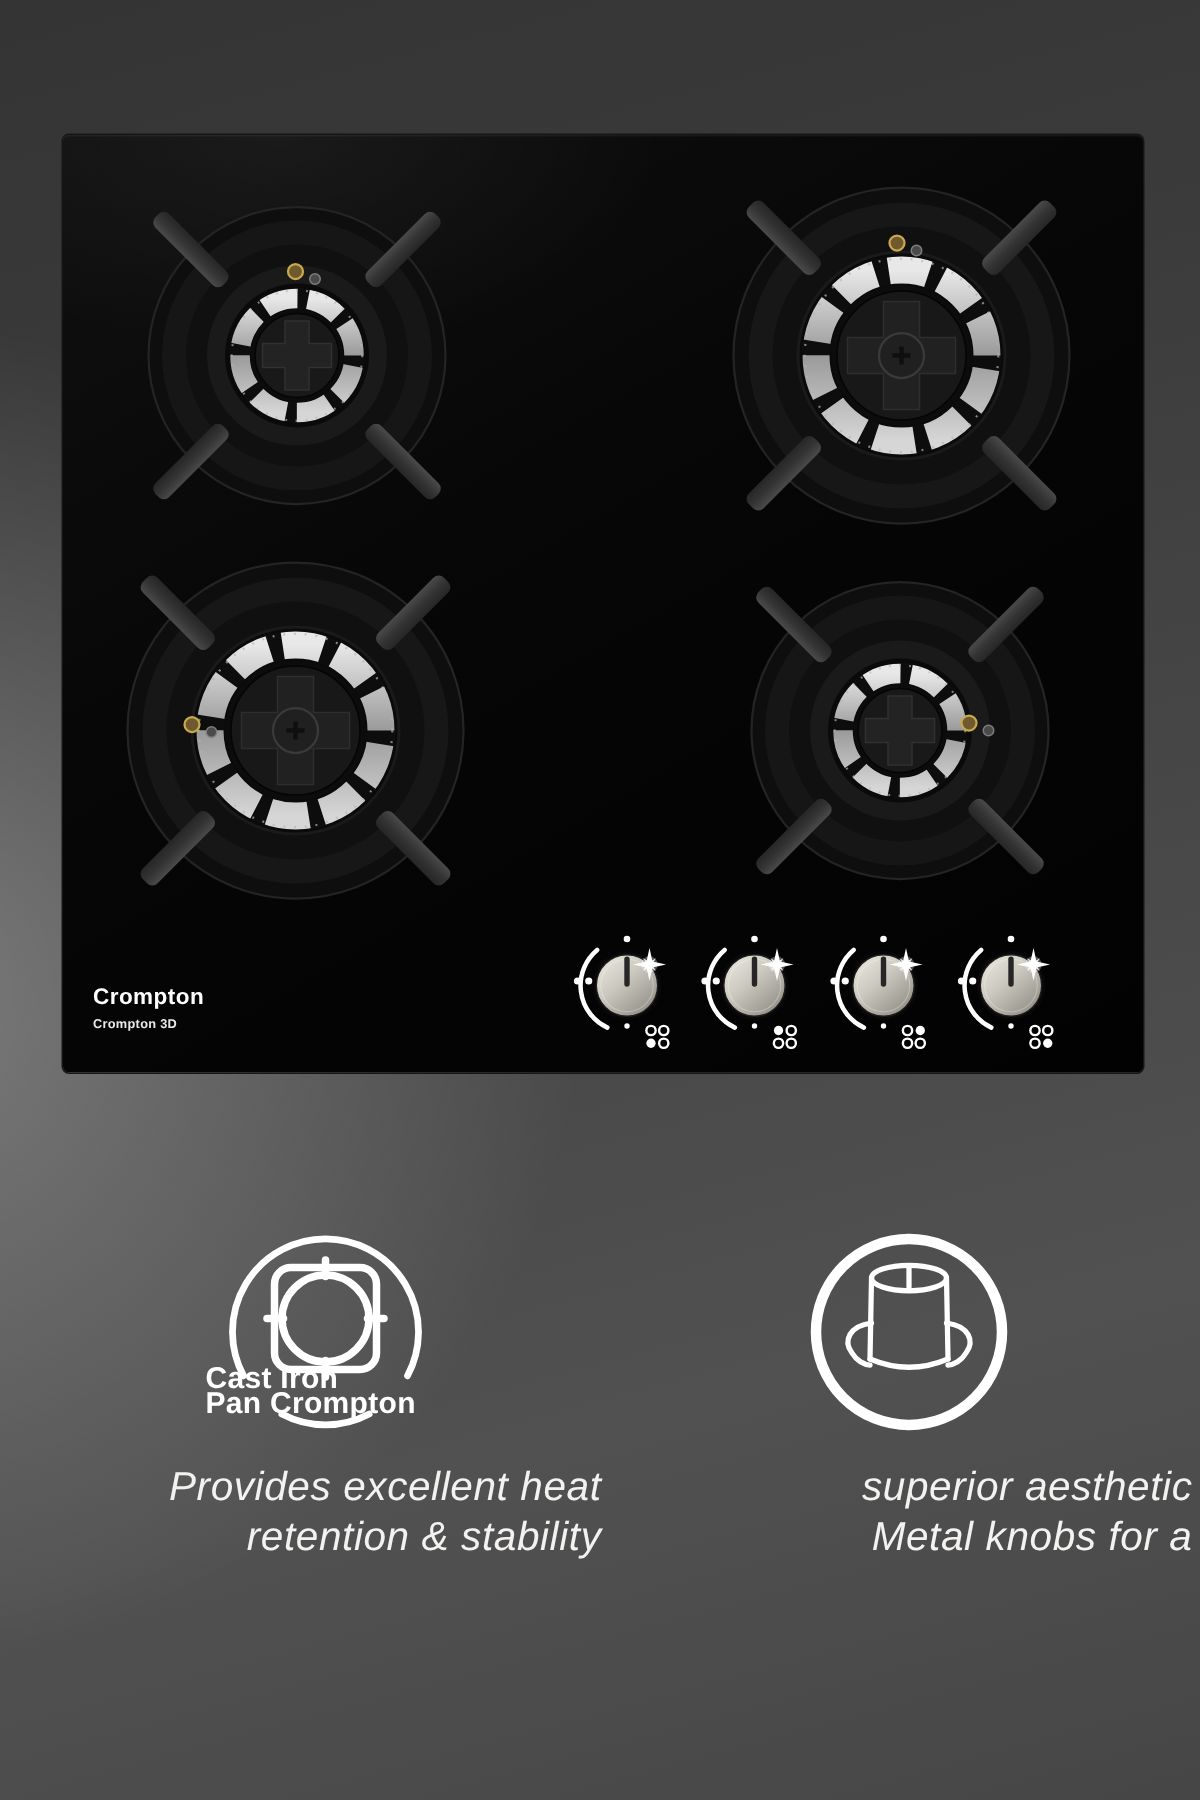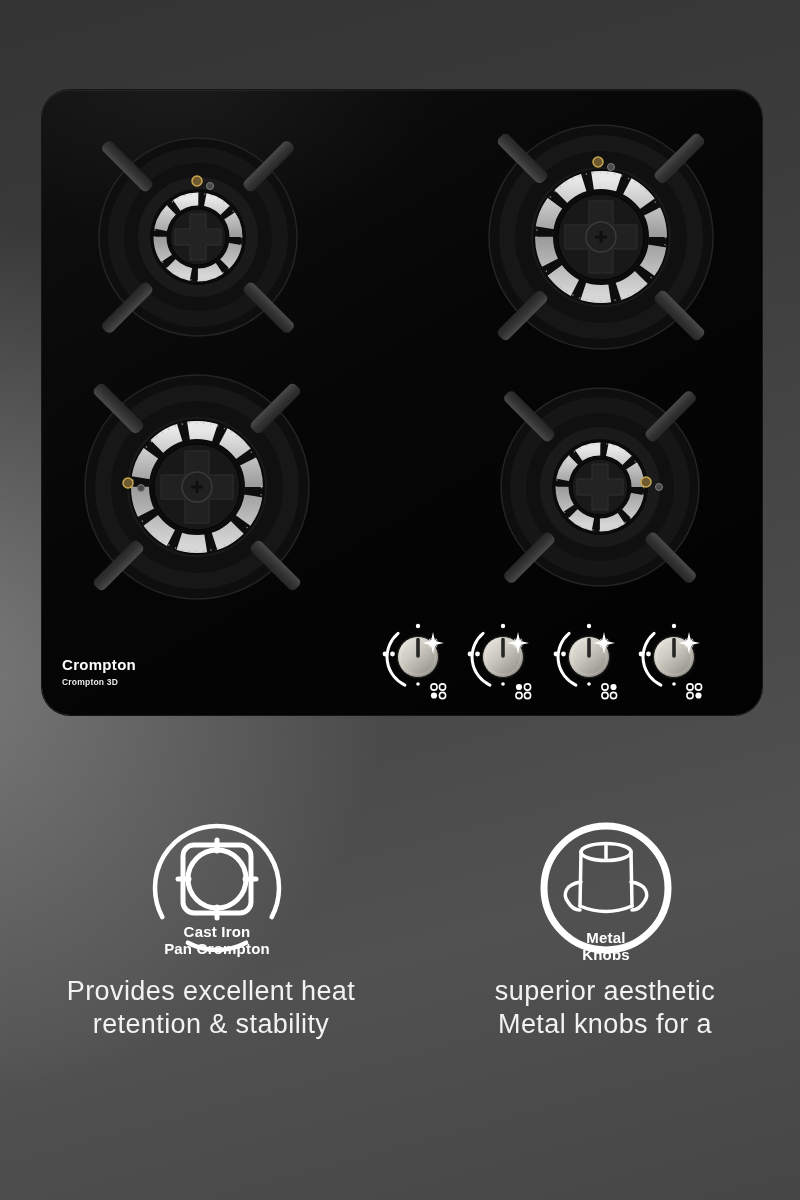--- a/index.html
+++ b/index.html
@@ -4,47 +4,47 @@
 <style>
   html,body{margin:0;padding:0;}
   body{width:800px;height:1200px;font-family:"Liberation Sans",sans-serif;}
   .stage{
     position:relative;width:800px;height:1200px;overflow:hidden;
     background:
       radial-gradient(95% 60% at -10% 55%, rgba(255,255,255,.30), rgba(255,255,255,0) 62%),
       linear-gradient(165deg,#343434 0%,#3b3b3b 25%,#474747 52%,#515151 75%,#464646 100%);
   }
   .hob{
-    position:absolute;left:42px;top:90px;width:720px;height:625px;border-radius:28px;
+    position:absolute;left:42px;top:90px;width:720px;height:625px;border-radius:4px;
     background:
       radial-gradient(60% 40% at 20% 0%, rgba(255,255,255,.05), rgba(255,255,255,0) 60%),
       linear-gradient(150deg,#101010 0%,#060606 45%,#020202 100%);
     box-shadow:0 0 0 1px #161616, inset 0 1px 0 rgba(255,255,255,.06);
   }
   .hob svg{position:absolute;left:0;top:0;}
   .brand{
     position:absolute;left:20px;top:566px;color:#ffffff;font-weight:bold;
     font-size:15px;letter-spacing:.3px;
   }
   .model{
     position:absolute;left:20px;top:587px;color:#e9e9e9;font-weight:bold;
     font-size:8.5px;letter-spacing:.2px;
   }
   .badge-svg{position:absolute;width:156px;height:156px;top:810px;}
   .badge-svg.left{left:139px;}
   .badge-svg.right{left:528px;}
   .badge-text{
-    position:absolute;width:160px;text-align:center;color:#ffffff;font-weight:bold;
-    font-size:15px;line-height:16.5px;letter-spacing:.2px;margin-top:13px;
+    position:absolute;width:160px;color:#ffffff;font-weight:bold;
+    font-size:20px;line-height:16.5px;letter-spacing:.2px;
   }
   .badge-text.left{left:137px;top:911px;}
   .badge-text.right{left:526px;top:917px;}
   .caption{
-    position:absolute;top:975px;width:380px;text-align:center;color:#f3f2f0;
-    font-size:27px;line-height:33px;letter-spacing:.4px;font-weight:normal;
+    position:absolute;top:975px;width:380px;text-align:right;color:#f3f2f0;
+    font-size:27px;line-height:33px;letter-spacing:.4px;font-weight:normal;font-style:italic;
   }
   .caption.left{left:21px;}
   .caption.right{left:415px;}
 </style>
 </head>
 <body>
 
 <div class="stage">
 
   <div class="hob">
@@ -204,22 +204,18 @@
     <circle cx="78" cy="78" r="62" fill="none" stroke="#ffffff" stroke-width="7"></circle>
 
     <ellipse cx="78" cy="42" rx="25" ry="8.5" fill="none" stroke="#ffffff" stroke-width="3.5"></ellipse>
     <line x1="78" y1="35" x2="78" y2="48" stroke="#ffffff" stroke-width="3.5" stroke-linecap="round"></line>
     <line x1="53" y1="42" x2="52" y2="96" stroke="#ffffff" stroke-width="3.5" stroke-linecap="round"></line>
     <line x1="103" y1="42" x2="104" y2="96" stroke="#ffffff" stroke-width="3.5" stroke-linecap="round"></line>
     <path d="M 52 96 Q 78 107 104 96" fill="none" stroke="#ffffff" stroke-width="3.5" stroke-linecap="round"></path>
     <path d="M 53 72 C 38 74 34 84 40 92 C 43 97 48 100 52 100" fill="none" stroke="#ffffff" stroke-width="3.5" stroke-linecap="round"></path>
     <path d="M 103 72 C 118 74 122 84 116 92 C 113 97 108 100 104 100" fill="none" stroke="#ffffff" stroke-width="3.5" stroke-linecap="round"></path>
   </svg>
-  <div class="badge-text right">
-    <div>Metal</div>
-    <div>Knobs</div>
-  </div>
   <div class="caption right">
     <div>superior aesthetic</div>
     <div>Metal knobs for a</div>
   </div>
 
 </div>
 
 </body></html>

